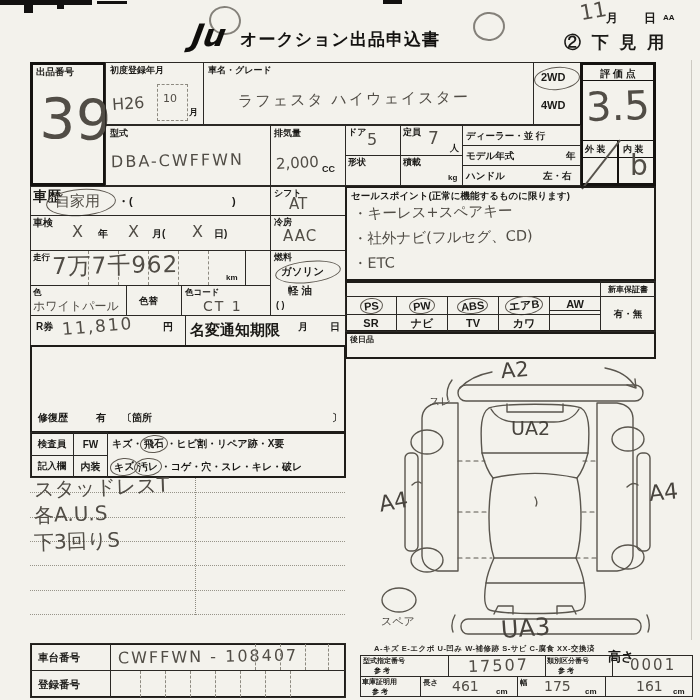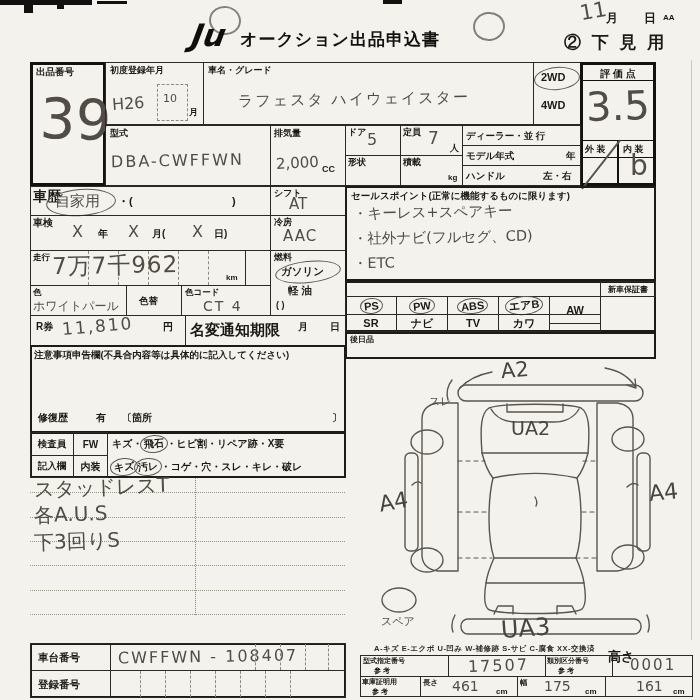--- a/index.html
+++ b/index.html
@@ -143,63 +143,63 @@
   <div class="l" style="left:288px;top:285px;font-size:10.5px">軽 油</div>
   <div class="l" style="left:276px;top:301px;font-size:9px">(      )</div>
 
   <div class="c" style="left:30px;top:285px;width:97px;height:31px"></div>
   <div class="l" style="left:33px;top:288px;font-size:8.5px">色</div>
   <div class="h" style="left:33px;top:300px;font-size:12px">ホワイトパール</div>
   <div class="c" style="left:126px;top:285px;width:56px;height:31px"></div>
   <div class="l" style="left:139px;top:296px;font-size:9.5px">色替</div>
   <div class="c" style="left:181px;top:285px;width:90px;height:31px"></div>
   <div class="l" style="left:185px;top:288px;font-size:8.5px">色コード</div>
-  <div class="h" style="left:203px;top:299px;font-size:14px;letter-spacing:2px">CT 4</div>
+  <div class="h" style="left:203px;top:299px;font-size:14px;letter-spacing:2px">CT 1</div>
 
   <div class="c" style="left:30px;top:315px;width:156px;height:31px"></div>
   <div class="l" style="left:36px;top:322px;font-size:10px">R券</div>
   <div class="h" style="left:62px;top:318px;font-size:17px;letter-spacing:2px;transform:rotate(-5deg)">11,810</div>
   <div class="l" style="left:163px;top:322px;font-size:10px">円</div>
   <div class="c" style="left:185px;top:315px;width:161px;height:31px"></div>
   <div class="l" style="left:190px;top:322px;font-size:15px">名変通知期限</div>
   <div class="l" style="left:298px;top:322px;font-size:10px">月</div>
   <div class="l" style="left:330px;top:322px;font-size:10px">日</div>
 
   <div class="c b2" style="left:345px;top:186px;width:311px;height:95px"></div>
   <div class="l" style="left:351px;top:191px;font-size:9.5px">セールスポイント(正常に機能するものに限ります)</div>
   <div class="h" style="left:353px;top:205px;font-size:14.5px;transform:rotate(-1deg)">・キーレス+スペアキー</div>
   <div class="h" style="left:353px;top:230px;font-size:14.5px;transform:rotate(-1deg)">・社外ナビ(フルセグ、CD)</div>
   <div class="h" style="left:353px;top:256px;font-size:14.5px;transform:rotate(-1deg)">・ETC</div>
 
   <div class="c b2" style="left:345px;top:281px;width:311px;height:51px"></div>
   <div class="c ctr" style="left:600px;top:281px;width:56px;height:16px;font-weight:bold;font-size:8px;color:#1b1a17">新車保証書</div>
+  <div class="c ctr" style="left:600px;top:296px;width:56px;height:36px;font-weight:bold;font-size:9.5px;color:#1b1a17">有・無</div>
   <div class="c ctr" style="left:345px;top:296px;width:52px;height:19px;font-weight:bold;font-size:11px;color:#1b1a17">
       <span class="circ2">PS</span>
     </div>
   <div class="c ctr" style="left:396px;top:296px;width:52px;height:19px;font-weight:bold;font-size:11px;color:#1b1a17">
       <span class="circ2">PW</span>
     </div>
   <div class="c ctr" style="left:447px;top:296px;width:52px;height:19px;font-weight:bold;font-size:11px;color:#1b1a17">
       <span class="circ2">ABS</span>
     </div>
   <div class="c ctr" style="left:498px;top:296px;width:52px;height:19px;font-weight:bold;font-size:11px;color:#1b1a17">
       <span class="circ2">エアB</span>
     </div>
-  <div class="c ctr" style="left:549px;top:296px;width:52px;height:28px;font-weight:bold;font-size:11px;color:#1b1a17">AW</div>
+  <div class="c ctr" style="left:549px;top:296px;width:52px;height:15px;font-weight:bold;font-size:11px;color:#1b1a17">AW</div>
   <div class="c ctr" style="left:345px;top:314px;width:52px;height:18px;font-weight:bold;font-size:11px;color:#1b1a17">SR</div>
   <div class="c ctr" style="left:396px;top:314px;width:52px;height:18px;font-weight:bold;font-size:11px;color:#1b1a17">ナビ</div>
   <div class="c ctr" style="left:447px;top:314px;width:52px;height:18px;font-weight:bold;font-size:11px;color:#1b1a17">TV</div>
   <div class="c ctr" style="left:498px;top:314px;width:52px;height:18px;font-weight:bold;font-size:11px;color:#1b1a17">カワ</div>
   <div class="c" style="left:549px;top:314px;width:52px;height:18px"></div>
 
   <div class="c b2" style="left:345px;top:332px;width:311px;height:27px"></div>
   <div class="l" style="left:350px;top:336px;font-size:8px">後日品</div>
 
   <div class="c b2" style="left:30px;top:345px;width:316px;height:88px"></div>
-  <div class="l" style="left:34px;top:350px;font-size:9.5px">注意事項申告欄(不具合内容等は具体的に記入してください)</div>
   <div class="l" style="left:38px;top:413px;font-size:10px">修復歴</div>
   <div class="l" style="left:96px;top:413px;font-size:10px">有</div>
   <div class="l" style="left:122px;top:413px;font-size:10px">〔箇所</div>
   <div class="l" style="left:332px;top:413px;font-size:10px">〕</div>
 
   <div class="c b2" style="left:30px;top:432px;width:316px;height:46px"></div>
   <div class="c ctr" style="left:30px;top:432px;width:44px;height:24px;font-weight:bold;font-size:9.5px;color:#1b1a17">検査員</div>
   <div class="c ctr" style="left:73px;top:432px;width:35px;height:24px;font-weight:bold;font-size:10px;color:#1b1a17">FW</div>
   <div class="flexrow" style="left:112px;top:432px;height:24px;font-size:10px">
     <span>キズ</span>

